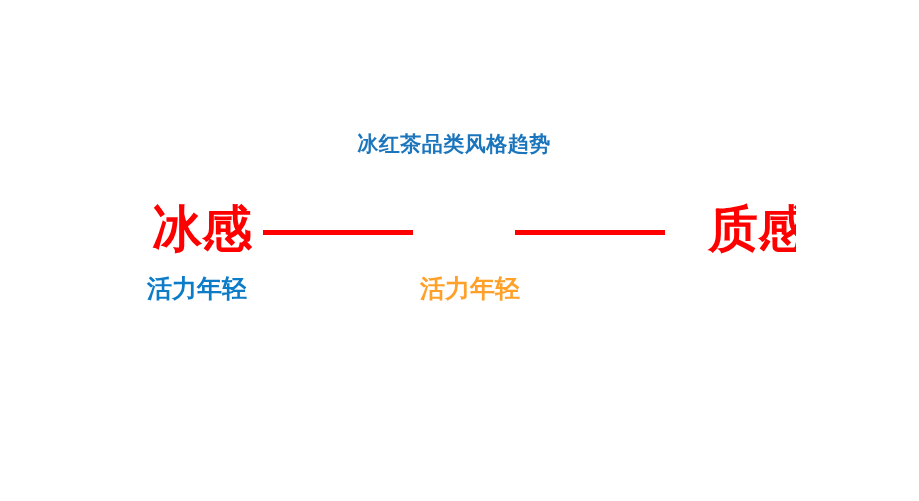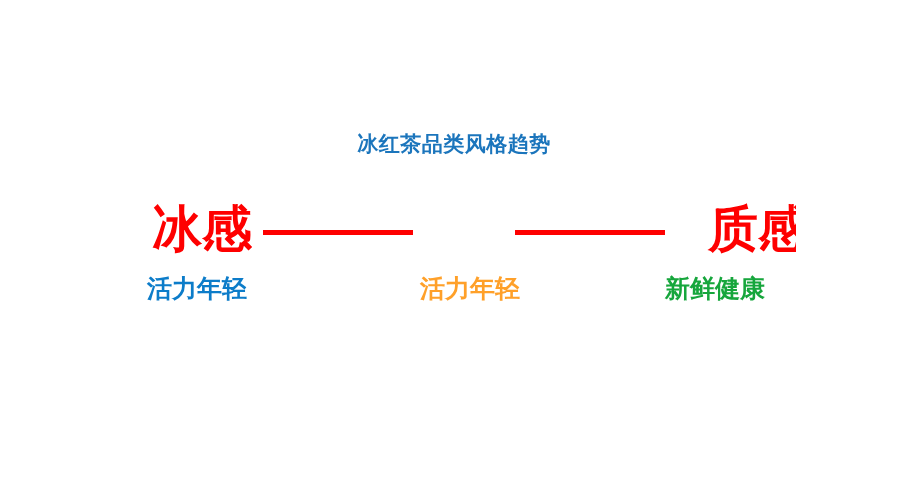--- a/index.html
+++ b/index.html
@@ -66,15 +66,14 @@
 
 
   <span class="abs connector connector-2" style="color: rgb(254, 0, 0);">———</span>
 
   <span class="abs term term-texture" style="color: rgb(254, 0, 0);">质感</span>
 
   <span class="abs sublabel sublabel-ice" style="color: rgb(12, 124, 201);">活力年轻</span>
 
   <span class="abs sublabel sublabel-dynamic" style="color: rgb(255, 160, 41);">活力年轻</span>
 
-  <span class="abs sublabel sublabel-texture" style="color: rgb(22, 166, 60);">新鲜健康</span>
 
 </div>
 
 </body></html>

